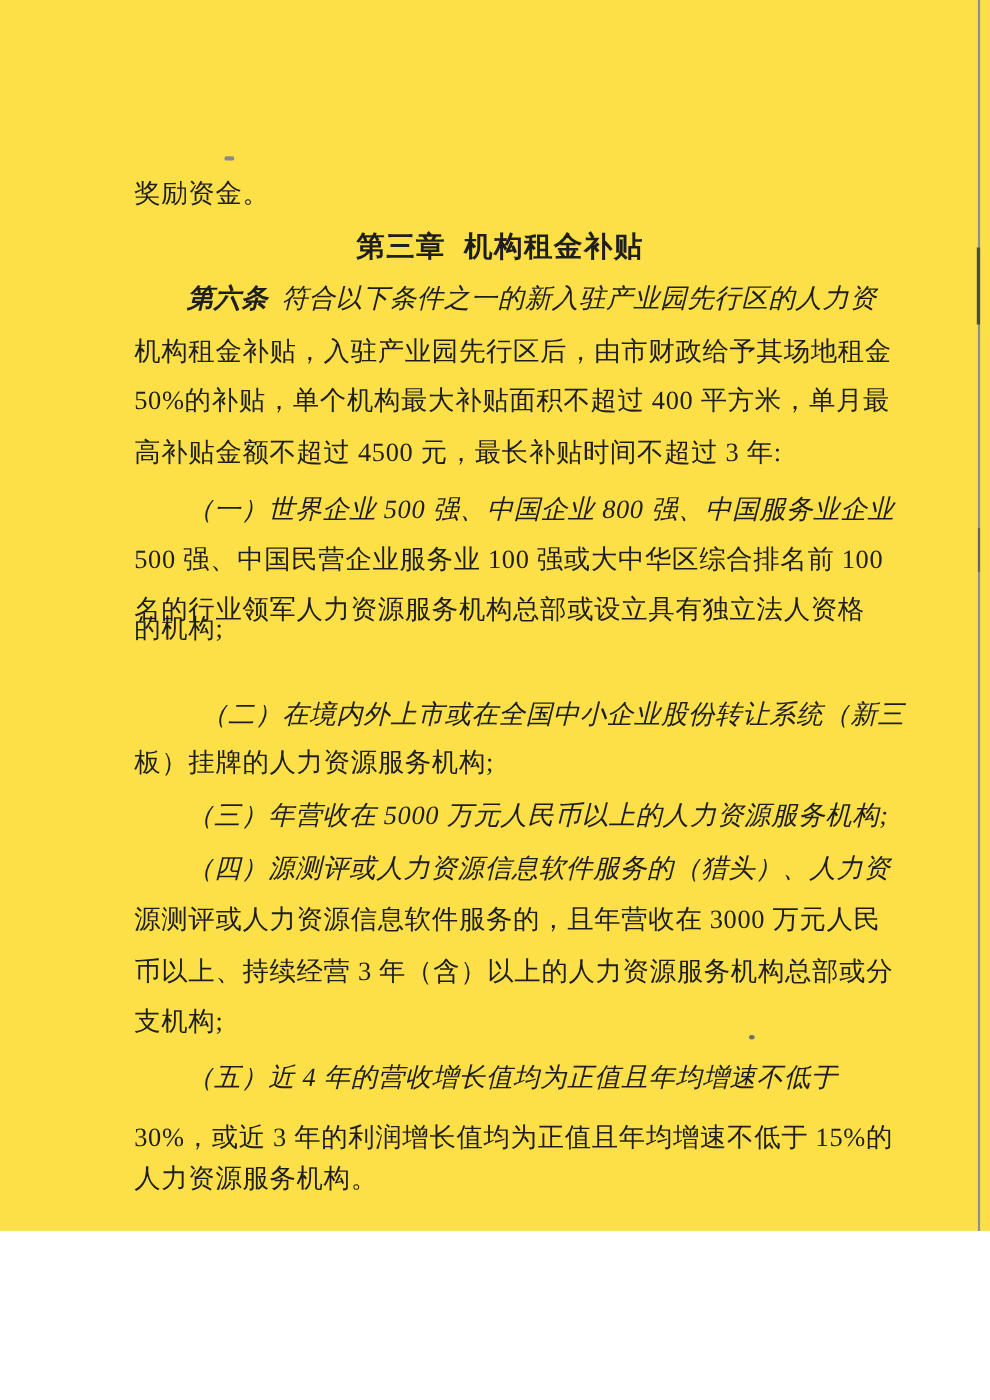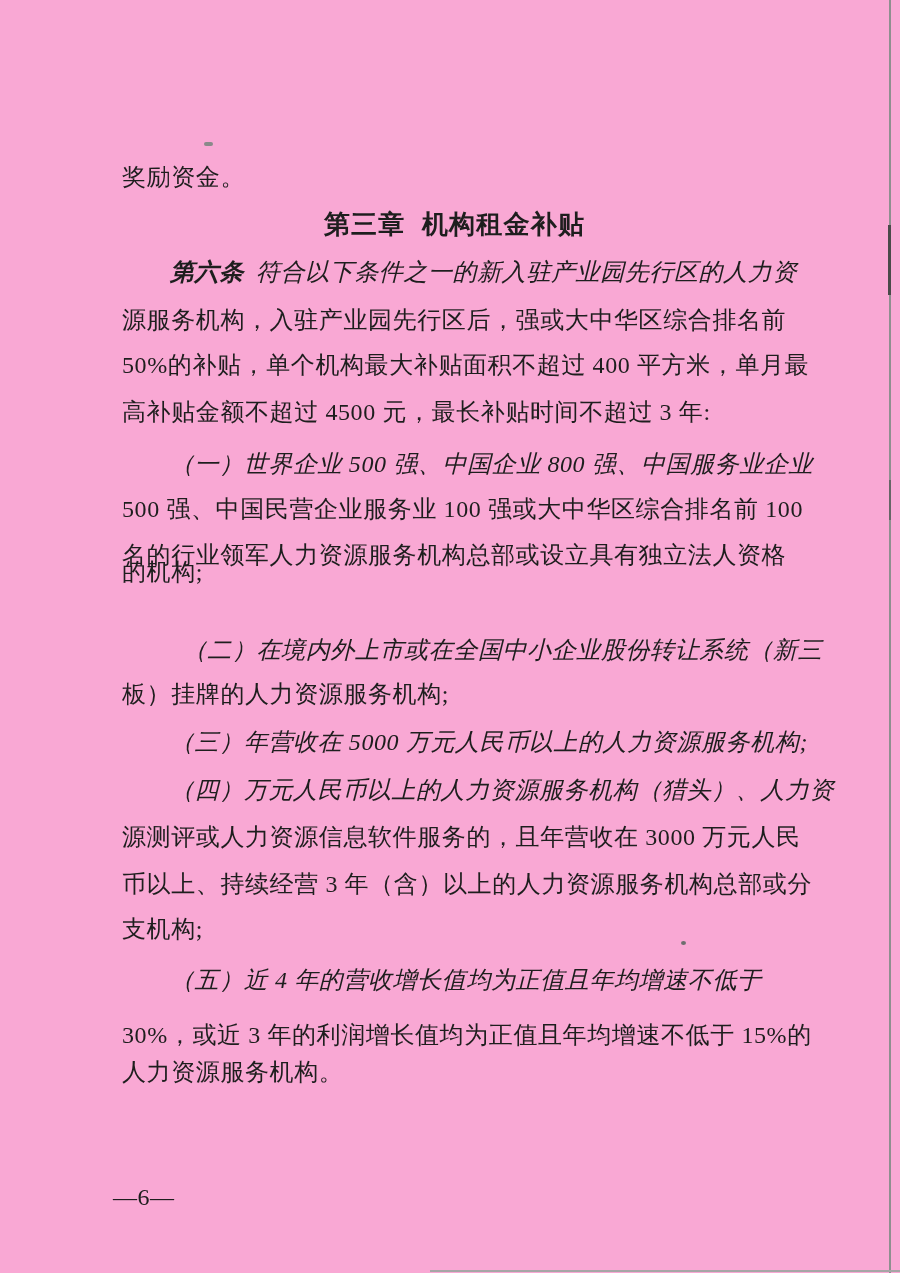--- a/index.html
+++ b/index.html
@@ -3,22 +3,22 @@
 <meta charset="utf-8">
 <style>
   html, body {
     margin: 0;
     padding: 0;
     background: #ffffff;
   }
   .page {
     position: relative;
     width: 900px;
-    height: 1273px;
-    background: #f9a8d4;
+    height: 1119px;
+    background: #fde047;
     overflow: hidden;
     font-family: "Liberation Serif", "DejaVu Serif", serif;
     color: #1e1e1e;
   }
   .text-line {
     position: absolute;
     left: 122px;
     width: 665px;
     font-size: 24px;
     line-height: 30px;
@@ -103,31 +103,31 @@
   }
 </style>
 </head>
 <body>
 
 <div class="page">
   <div id="content">
       <div class="text-line plain" style="top: 162px;">奖励资金。</div>
       <div class="text-line heading" style="top: 209px;">第三章 机构租金补贴</div>
       <div class="text-line indent" style="top: 257px;"><span class="bold-term">第六条</span>符合以下条件之一的新入驻产业园先行区的人力资</div>
-      <div class="text-line plain" style="top: 305px;">源服务机构，入驻产业园先行区后，强或大中华区综合排名前</div>
+      <div class="text-line plain" style="top: 305px;">机构租金补贴，入驻产业园先行区后，由市财政给予其场地租金</div>
       <div class="text-line plain" style="top: 350px;">50%的补贴，单个机构最大补贴面积不超过 400 平方米，单月最</div>
       <div class="text-line plain" style="top: 397px;">高补贴金额不超过 4500 元，最长补贴时间不超过 3 年:</div>
       <div class="text-line indent" style="top: 449px;">（一）世界企业 500 强、中国企业 800 强、中国服务业企业</div>
       <div class="text-line plain" style="top: 494px;">500 强、中国民营企业服务业 100 强或大中华区综合排名前 100</div>
       <div class="text-line plain" style="top: 540px;">名的行业领军人力资源服务机构总部或设立具有独立法人资格</div>
       <div class="text-line plain" style="top: 557px;">的机构;</div>
       <div class="text-line indent" style="top: 635px; text-align: center;">（二）在境内外上市或在全国中小企业股份转让系统（新三</div>
       <div class="text-line plain" style="top: 679px;">板）挂牌的人力资源服务机构;</div>
       <div class="text-line indent" style="top: 727px;">（三）年营收在 5000 万元人民币以上的人力资源服务机构;</div>
-      <div class="text-line indent" style="top: 775px;">（四）万元人民币以上的人力资源服务机构（猎头）、人力资</div>
+      <div class="text-line indent" style="top: 775px;">（四）源测评或人力资源信息软件服务的（猎头）、人力资</div>
       <div class="text-line plain" style="top: 822px;">源测评或人力资源信息软件服务的，且年营收在 3000 万元人民</div>
       <div class="text-line plain" style="top: 869px;">币以上、持续经营 3 年（含）以上的人力资源服务机构总部或分</div>
       <div class="text-line plain" style="top: 914px;">支机构;</div>
       <div class="text-line indent" style="top: 965px;">（五）近 4 年的营收增长值均为正值且年均增速不低于</div>
       <div class="text-line plain" style="top: 1020px;">30%，或近 3 年的利润增长值均为正值且年均增速不低于 15%的</div>
       <div class="text-line plain" style="top: 1057px;">人力资源服务机构。</div>
     </div>
 
   <div class="page-number">—6—</div>
 

